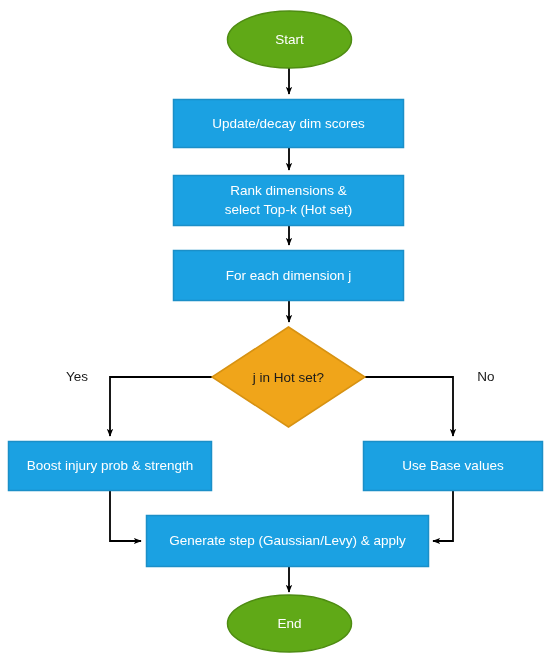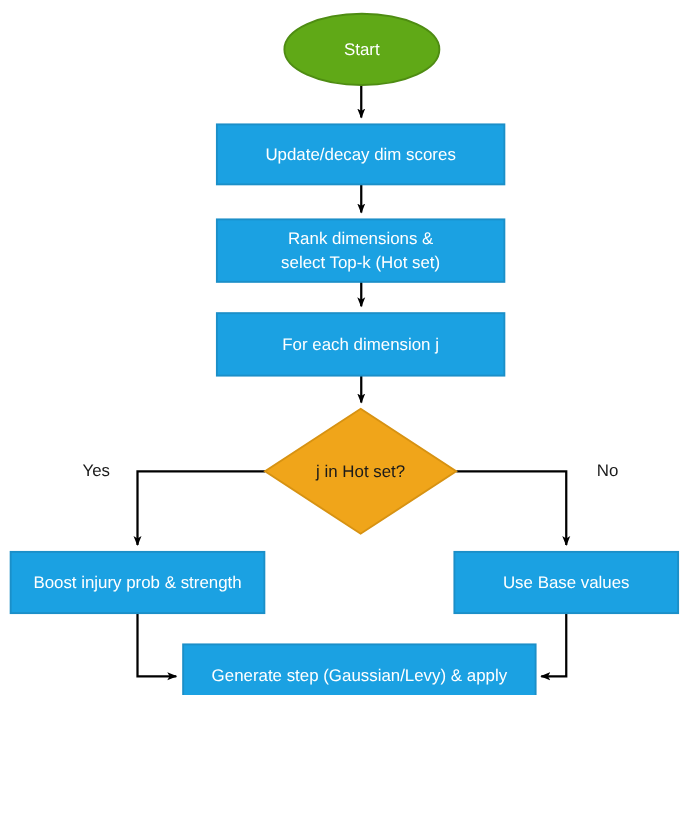--- a/index.html
+++ b/index.html
@@ -6,21 +6,21 @@
     margin: 0;
     padding: 0;
     background: #ffffff;
   }
   body {
     font-family: "Liberation Sans", sans-serif;
   }
   #canvas {
     position: relative;
     width: 550px;
-    height: 556px;
+    height: 662px;
     background: #ffffff;
     overflow: hidden;
   }
   #flow-svg {
     position: absolute;
     top: 0;
     left: 0;
     width: 550px;
     height: 662px;
   }

